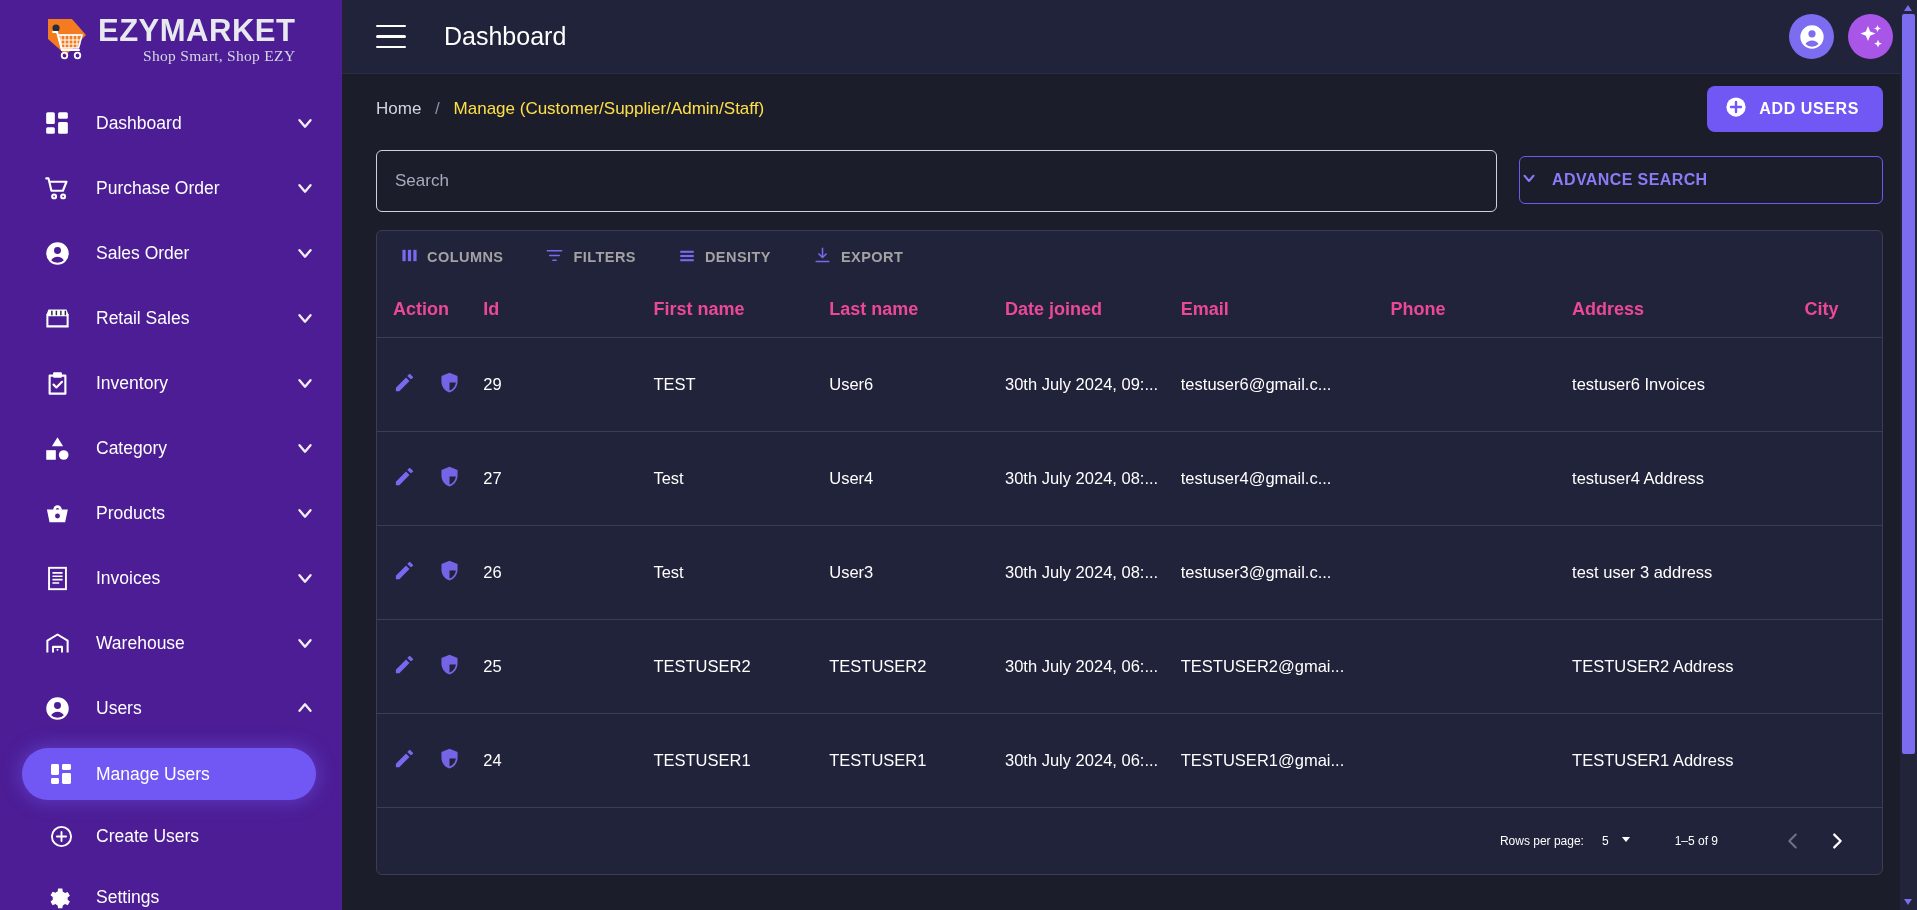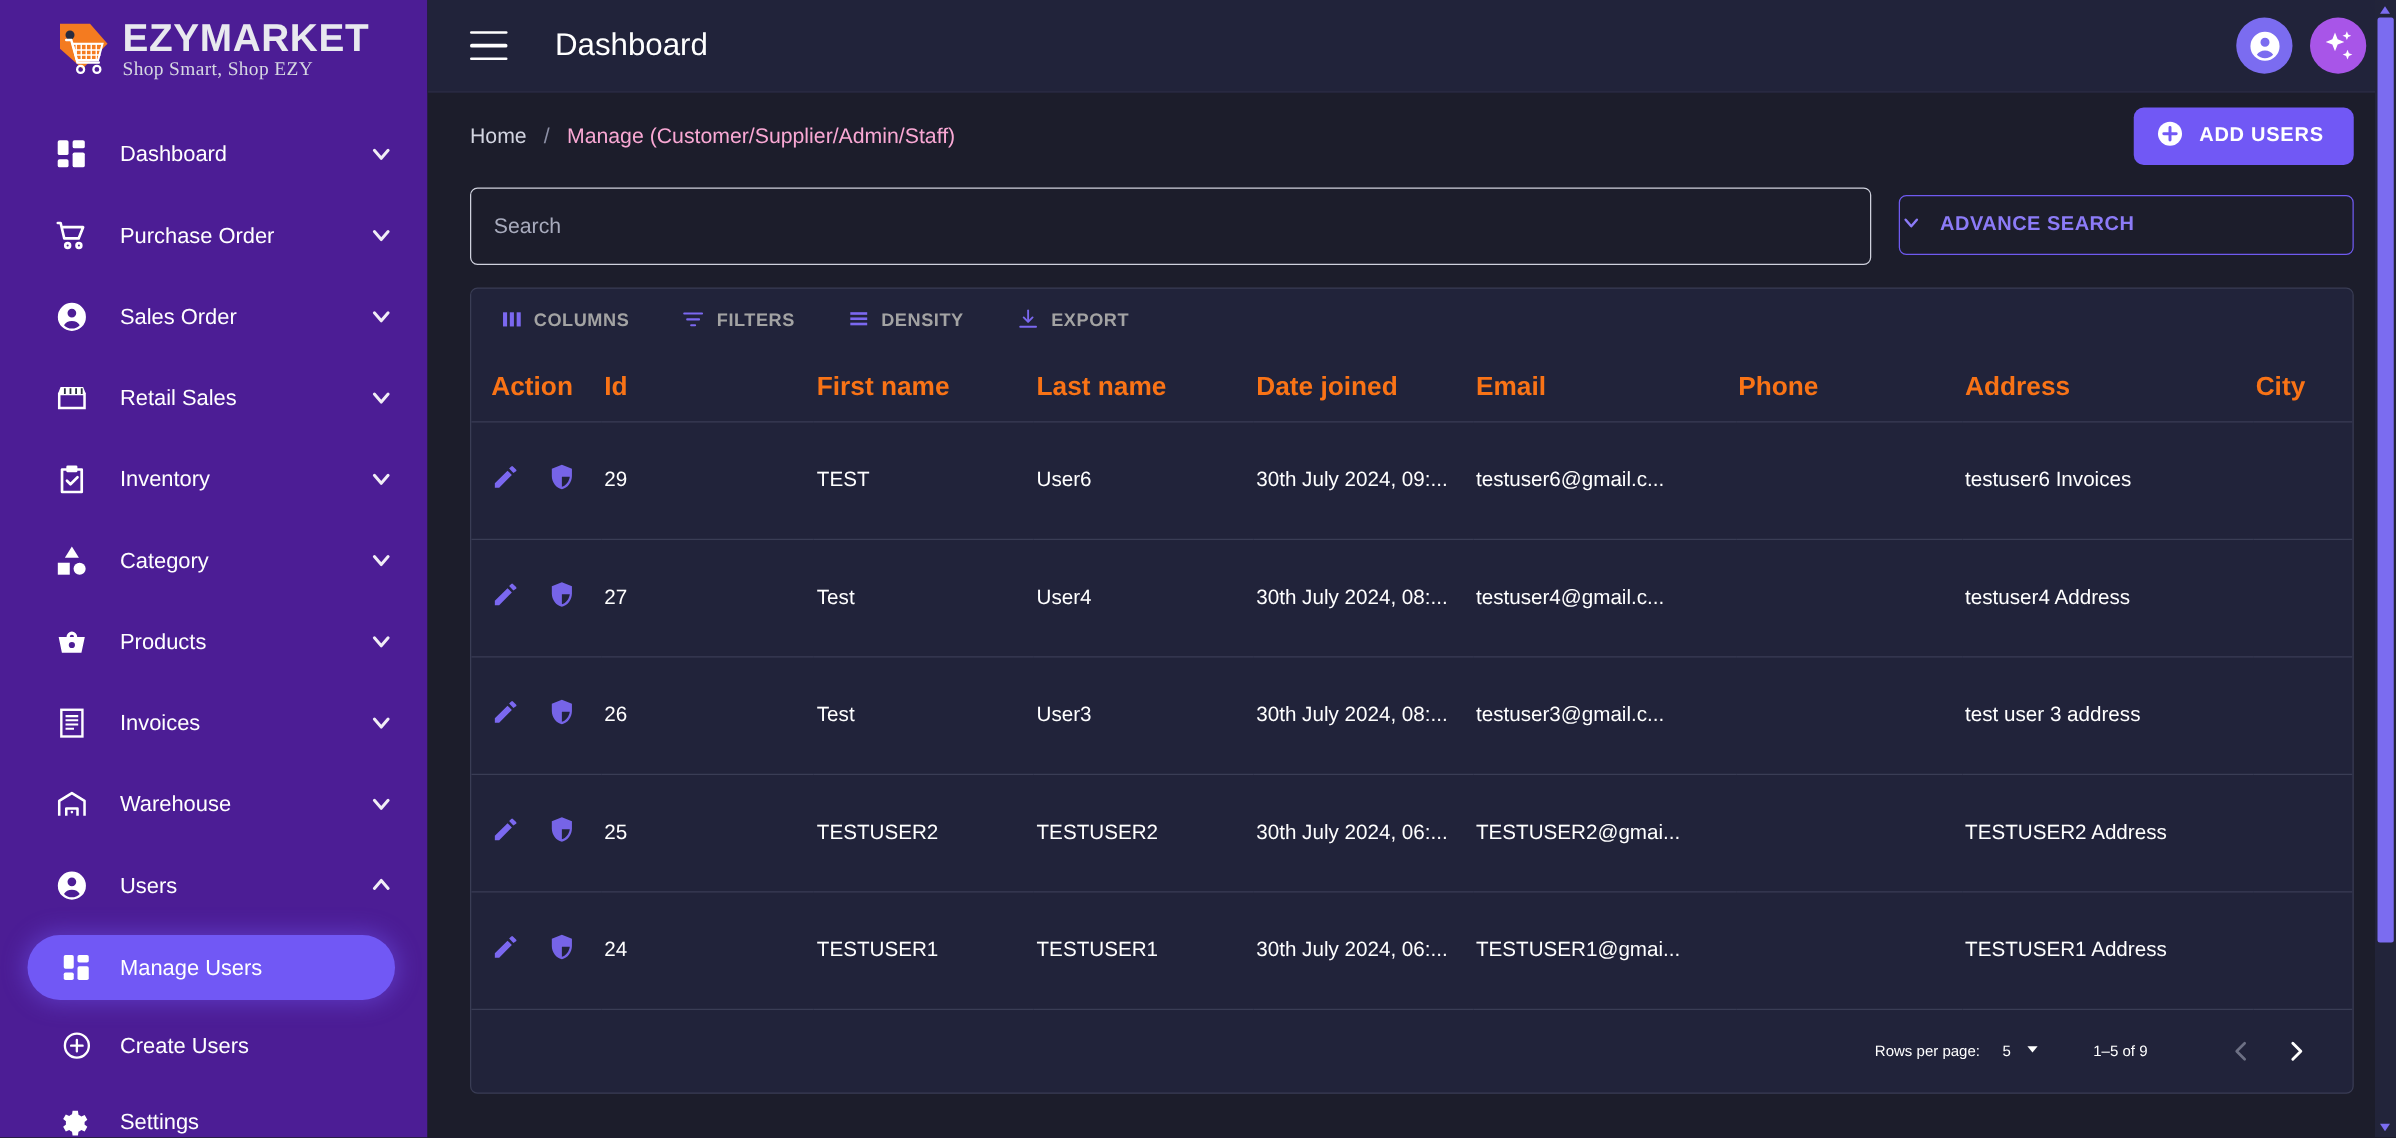--- a/index.html
+++ b/index.html
@@ -20,21 +20,21 @@
   .brand { height: 72px; display: flex; align-items: center; padding: 8px 0 0 42px; }
   .brand-mark { width: 52px; height: 50px; position: relative; flex: 0 0 52px; }
   .brand-text { margin-left: 4px; }
   .brand-title {
     font-size: 31px; font-weight: bold; color: #e8e9ef;
     letter-spacing: .5px; line-height: 32px;
   }
   .brand-sub {
     font-family: "Liberation Serif", serif;
     font-size: 15.5px; color: #d6d8e2; letter-spacing: .3px;
-    text-align: left; line-height: 18px;
+    text-align: right; line-height: 18px;
   }
 
   .nav { margin-top: 26px; }
   .nav-item {
     display: flex; align-items: center;
     height: 50px; padding: 0 26px 0 42px;
     color: #ffffff; font-size: 17.5px; cursor: pointer;
     margin-bottom: 15px;
   }
   .nav-ico {
@@ -84,21 +84,21 @@
   }
   .avatar-btn { background: #7b6cf0; }
   .ai-btn { background: #a855e8; }
 
   .content { padding: 0 34px; }
   .crumbrow {
     height: 70px; display: flex; align-items: center; justify-content: space-between;
   }
   .crumbs { font-size: 17px; color: #d2d4e0; }
   .crumbs .sep { color: #8d90a6; margin: 0 9px; }
-  .crumbs .cur { color: #f9a8d4; }
+  .crumbs .cur { color: #fde047; }
 
   .add-btn {
     display: flex; align-items: center; gap: 12px;
     background: #7158f5; color: #fff; border: none; border-radius: 8px;
     height: 46px; padding: 0 24px 0 18px; cursor: pointer;
     font-size: 16px; font-weight: bold; letter-spacing: .6px;
   }
 
   .searchrow { display: flex; align-items: flex-start; gap: 22px; margin-top: 6px; }
   .search-wrap { flex: 1 1 auto; max-width: 1128px; }
@@ -125,21 +125,21 @@
   .grid-toolbar { display: flex; align-items: center; gap: 26px; height: 52px; padding: 0 16px; }
   .tb-btn {
     display: flex; align-items: center; gap: 9px;
     color: #a3a3a3; font-size: 14.5px; font-weight: bold; letter-spacing: .45px;
     background: none; border: none; cursor: pointer;
     font-family: "Liberation Sans", sans-serif; padding: 6px 8px;
   }
 
   table { width: 100%; border-collapse: collapse; table-layout: fixed; }
   th {
-    text-align: left; color: #f97316; font-size: 21px; font-weight: bold;
+    text-align: left; color: #ec4899; font-size: 18px; font-weight: bold;
     padding: 0 0 0 2px; height: 54px; border-bottom: 1px solid #3a3d55;
   }
   td {
     color: #ffffff; font-size: 16.5px; height: 94px;
     border-bottom: 1px solid #3a3d55; padding: 0 0 0 2px;
     overflow: hidden; white-space: nowrap; text-overflow: ellipsis;
   }
   tbody tr:last-child td { border-bottom: 1px solid #3a3d55; }
   .c-action { width: 92px; padding-left: 16px !important; }
   .c-id { width: 150px; }

